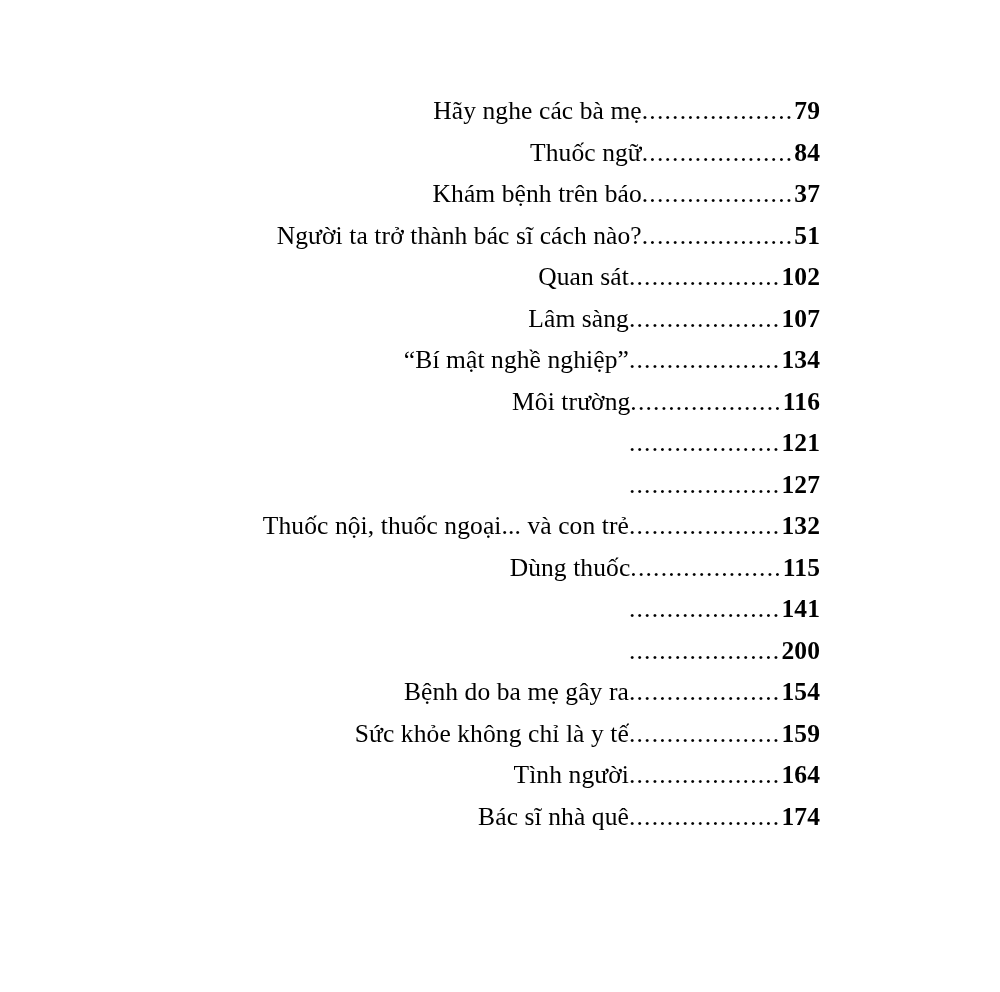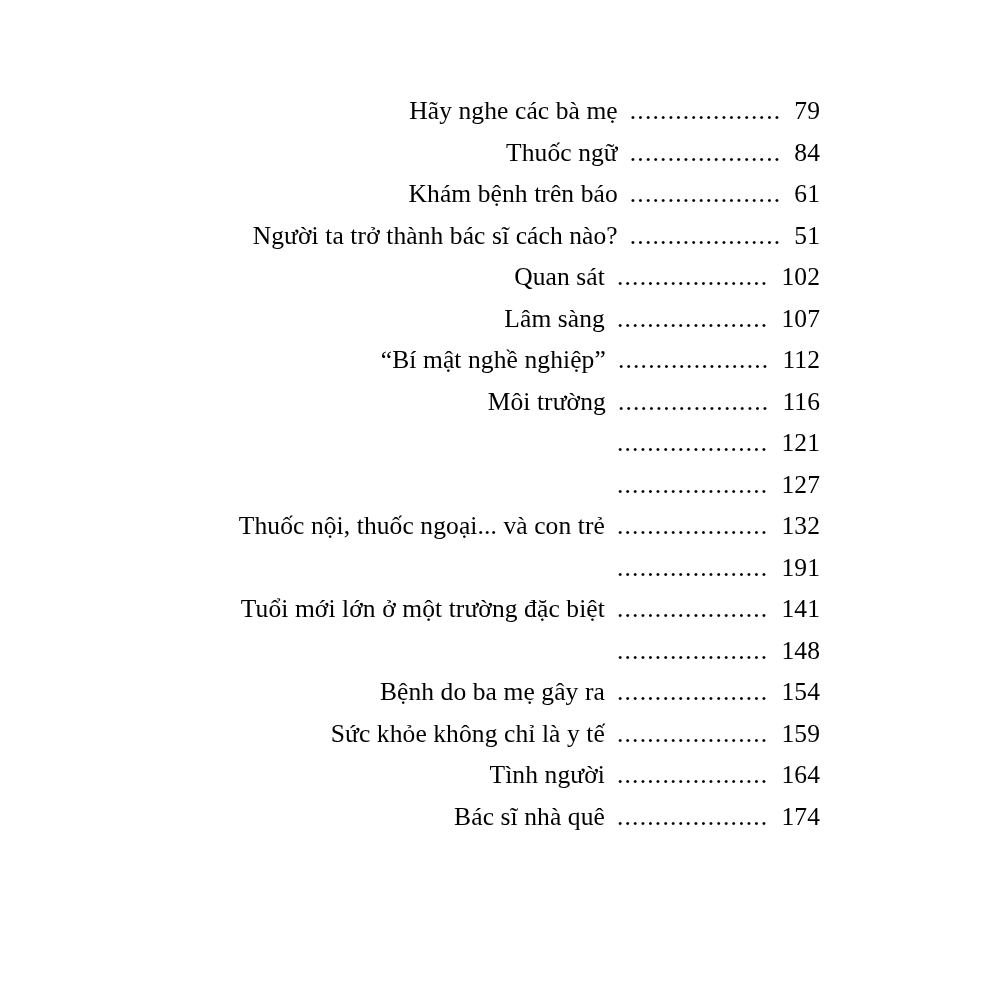--- a/index.html
+++ b/index.html
@@ -29,39 +29,38 @@
   }
   .toc-entry {
     display: flex;
     align-items: baseline;
     justify-content: flex-end;
     width: 100%;
     font-size: 25.5px;
     line-height: 41.5px;
     white-space: nowrap;
     letter-spacing: 0.1px;
-    gap: 12px;
   }
   .entry-title {
     flex: 0 1 auto;
     overflow: hidden;
     text-overflow: clip;
   }
   .entry-dots {
     flex: 0 0 auto;
     overflow: hidden;
     letter-spacing: 1.2px;
     font-size: 25.5px;
     color: #000;
     white-space: nowrap;
   }
   .entry-page {
     flex: 0 0 auto;
     text-align: right;
-    font-weight: 400;
+    font-weight: 700;
     padding-left: 1px;
   }
   
 </style>
 </head>
 <body>
 
 <div class="page">
   <div class="toc" id="toc">
       <div class="toc-entry">
@@ -70,72 +69,72 @@
         <span class="entry-page">79</span>
       </div>
       <div class="toc-entry">
         <span class="entry-title">Thuốc ngữ</span>
         <span class="entry-dots">....................</span>
         <span class="entry-page">84</span>
       </div>
       <div class="toc-entry">
         <span class="entry-title">Khám bệnh trên báo</span>
         <span class="entry-dots">....................</span>
-        <span class="entry-page">61</span>
+        <span class="entry-page">37</span>
       </div>
       <div class="toc-entry">
         <span class="entry-title">Người ta trở thành bác sĩ cách nào?</span>
         <span class="entry-dots">....................</span>
         <span class="entry-page">51</span>
       </div>
       <div class="toc-entry">
         <span class="entry-title">Quan sát</span>
         <span class="entry-dots">....................</span>
         <span class="entry-page">102</span>
       </div>
       <div class="toc-entry">
         <span class="entry-title">Lâm sàng</span>
         <span class="entry-dots">....................</span>
         <span class="entry-page">107</span>
       </div>
       <div class="toc-entry">
         <span class="entry-title">“Bí mật nghề nghiệp”</span>
         <span class="entry-dots">....................</span>
-        <span class="entry-page">112</span>
+        <span class="entry-page">134</span>
       </div>
       <div class="toc-entry">
         <span class="entry-title">Môi trường</span>
         <span class="entry-dots">....................</span>
         <span class="entry-page">116</span>
       </div>
       <div class="toc-entry">
         <span class="entry-dots">....................</span>
         <span class="entry-page">121</span>
       </div>
       <div class="toc-entry">
         <span class="entry-dots">....................</span>
         <span class="entry-page">127</span>
       </div>
       <div class="toc-entry">
         <span class="entry-title">Thuốc nội, thuốc ngoại... và con trẻ</span>
         <span class="entry-dots">....................</span>
         <span class="entry-page">132</span>
       </div>
       <div class="toc-entry">
+        <span class="entry-title">Dùng thuốc</span>
         <span class="entry-dots">....................</span>
-        <span class="entry-page">191</span>
+        <span class="entry-page">115</span>
       </div>
       <div class="toc-entry">
-        <span class="entry-title">Tuổi mới lớn ở một trường đặc biệt</span>
         <span class="entry-dots">....................</span>
         <span class="entry-page">141</span>
       </div>
       <div class="toc-entry">
         <span class="entry-dots">....................</span>
-        <span class="entry-page">148</span>
+        <span class="entry-page">200</span>
       </div>
       <div class="toc-entry">
         <span class="entry-title">Bệnh do ba mẹ gây ra</span>
         <span class="entry-dots">....................</span>
         <span class="entry-page">154</span>
       </div>
       <div class="toc-entry">
         <span class="entry-title">Sức khỏe không chỉ là y tế</span>
         <span class="entry-dots">....................</span>
         <span class="entry-page">159</span>

